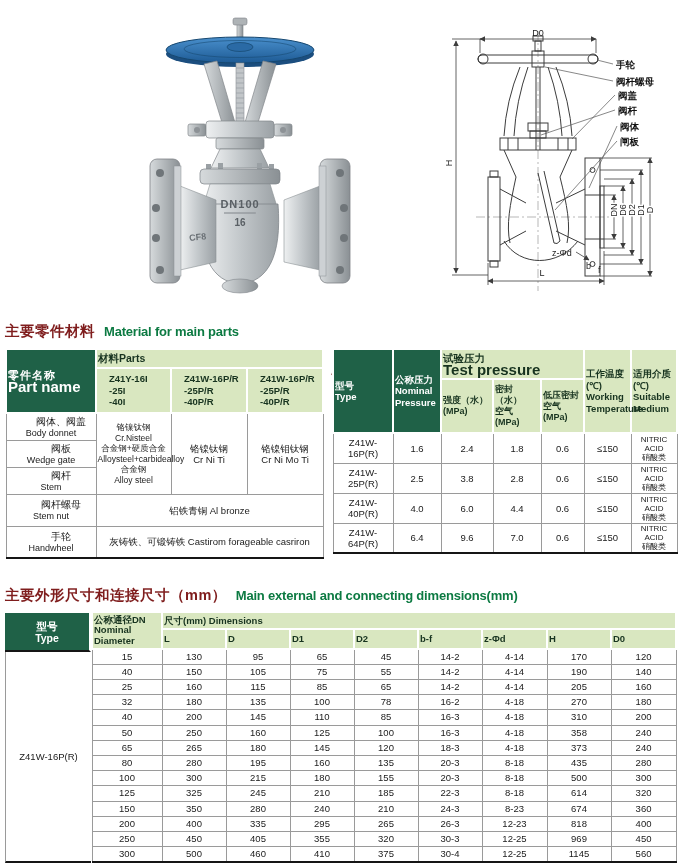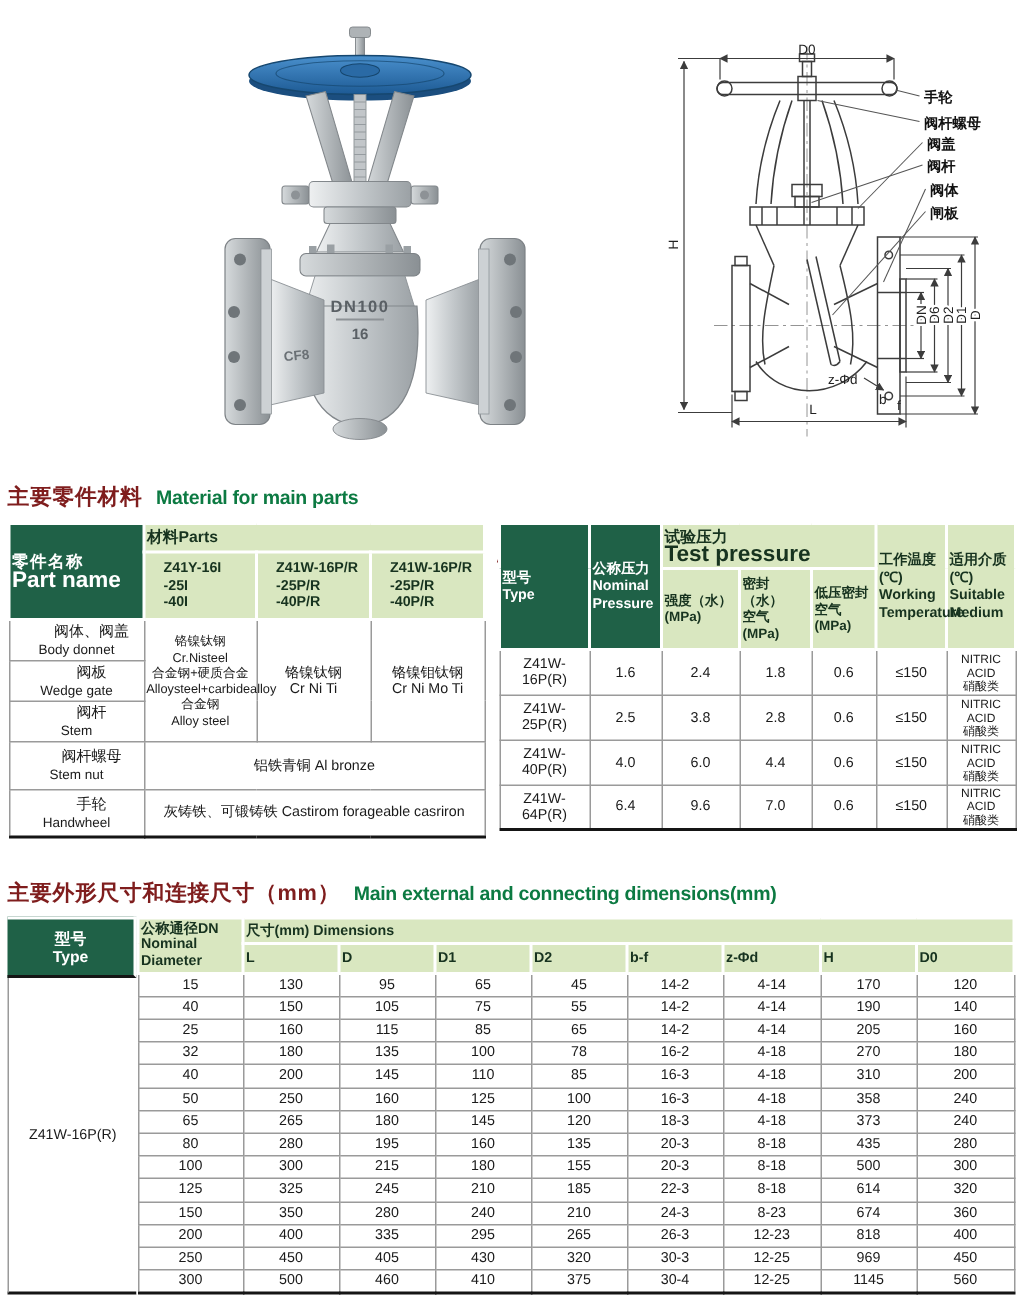--- a/index.html
+++ b/index.html
@@ -619,21 +619,21 @@
           <td>26-3</td>
           <td>12-23</td>
           <td>818</td>
           <td>400</td>
         </tr>
 
         <tr>
           <td>250</td>
           <td>450</td>
           <td>405</td>
-          <td>430</td>
+          <td>355</td>
           <td>320</td>
           <td>30-3</td>
           <td>12-25</td>
           <td>969</td>
           <td>450</td>
         </tr>
 
         <tr>
           <td>300</td>
           <td>500</td>

